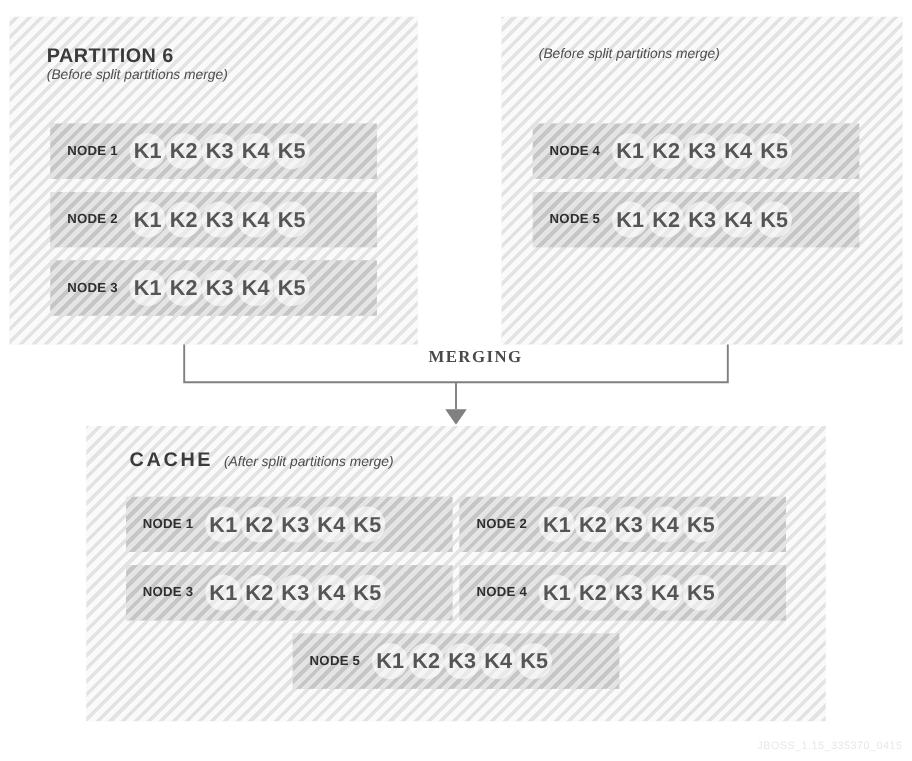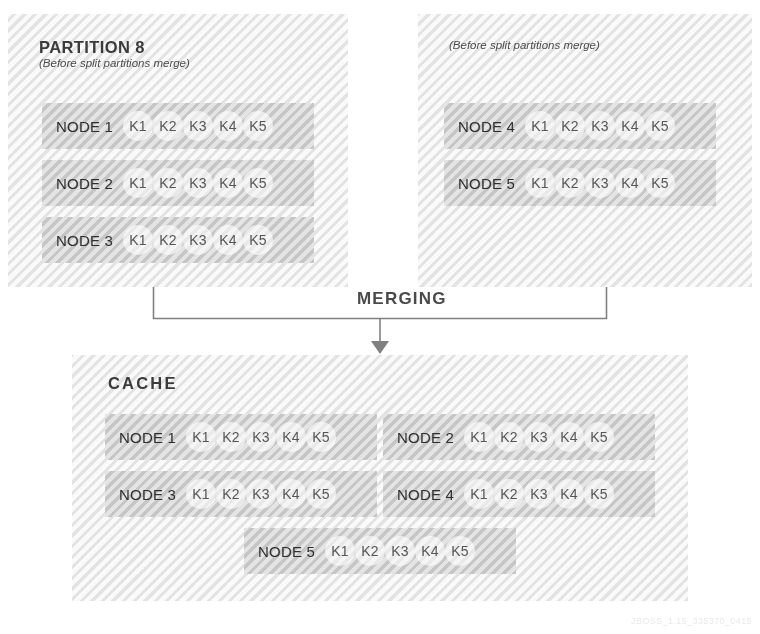--- a/index.html
+++ b/index.html
@@ -67,77 +67,79 @@
   .cache-head .panel-title { letter-spacing: 2.2px; }
 
   
   .node {
     position: absolute;
     display: flex;
     align-items: center;
     box-sizing: border-box;
   }
   .node-label {
-    font-size: 15px;
-    font-weight: normal;
+    font-size: 11px;
+    font-weight: bold;
     color: #2f2f2f;
     letter-spacing: 0.2px;
     white-space: nowrap;
     z-index: 2;
   }
   .keys {
     display: flex;
     align-items: center;
     z-index: 2;
   }
   .key {
     width: 30px;
     height: 30px;
     border-radius: 50%;
     background: rgba(255, 255, 255, 0.62);
     display: flex;
     align-items: center;
     justify-content: center;
-    font-size: 14px;
+    font-size: 18px;
     color: #555555;
     letter-spacing: 0.2px;
     flex: 0 0 auto;
+    font-weight: bold;
   }
 
   
   #merge-connector { position: absolute; left: 0; top: 0; }
   .merge-label {
     position: absolute;
-    font-size: 17px;
+    font-size: 14px;
     font-weight: bold;
     color: #4a4a4a;
     letter-spacing: 1.2px;
     background: #ffffff;
     padding: 0 10px;
     white-space: nowrap;
+    font-family: Liberation Serif, serif;
   }
 
   
   .watermark {
     position: absolute;
     right: 8px;
     bottom: 8px;
     font-size: 9px;
     color: #e8e8e8;
     letter-spacing: 0.4px;
     white-space: nowrap;
   }
 </style>
 </head>
 <body>
 
 <div class="panel hatch-light" style="left:8px; top:14px; width:340px; height:273px;">
 
   <div style="position:absolute; left:31px; top:24px;">
-    <div class="panel-title">PARTITION 8</div>
+    <div class="panel-title">PARTITION 6</div>
     <div class="panel-subtitle">(Before split partitions merge)</div>
   </div>
 
   <div class="node hatch-dark" style="left:34px; top:89px; width:272px; height:46px;">
     <span class="node-label" style="margin-left:14px;">NODE 1</span>
     <span class="keys" style="margin-left:10px;">
       <span class="key">K1</span>
       <span class="key">K2</span>
       <span class="key">K3</span>
       <span class="key">K4</span>
@@ -205,20 +207,21 @@
 
   <polygon points="371,341 389,341 380,354" fill="#808080"></polygon>
 </svg>
 
 <div class="merge-label" style="left:347px; top:299px; transform:translateY(-50%);">MERGING</div>
 
 <div class="panel hatch-light" style="left:72px; top:355px; width:616px; height:246px;">
 
   <div class="cache-head" style="position:absolute; left:36px; top:19px;">
     <span class="panel-title">CACHE</span>
+    <span class="panel-subtitle">(After split partitions merge)</span>
   </div>
 
   <div class="node hatch-dark" style="left:33px; top:59px; width:272px; height:46px;">
     <span class="node-label" style="margin-left:14px;">NODE 1</span>
     <span class="keys" style="margin-left:10px;">
       <span class="key">K1</span>
       <span class="key">K2</span>
       <span class="key">K3</span>
       <span class="key">K4</span>
       <span class="key">K5</span>

